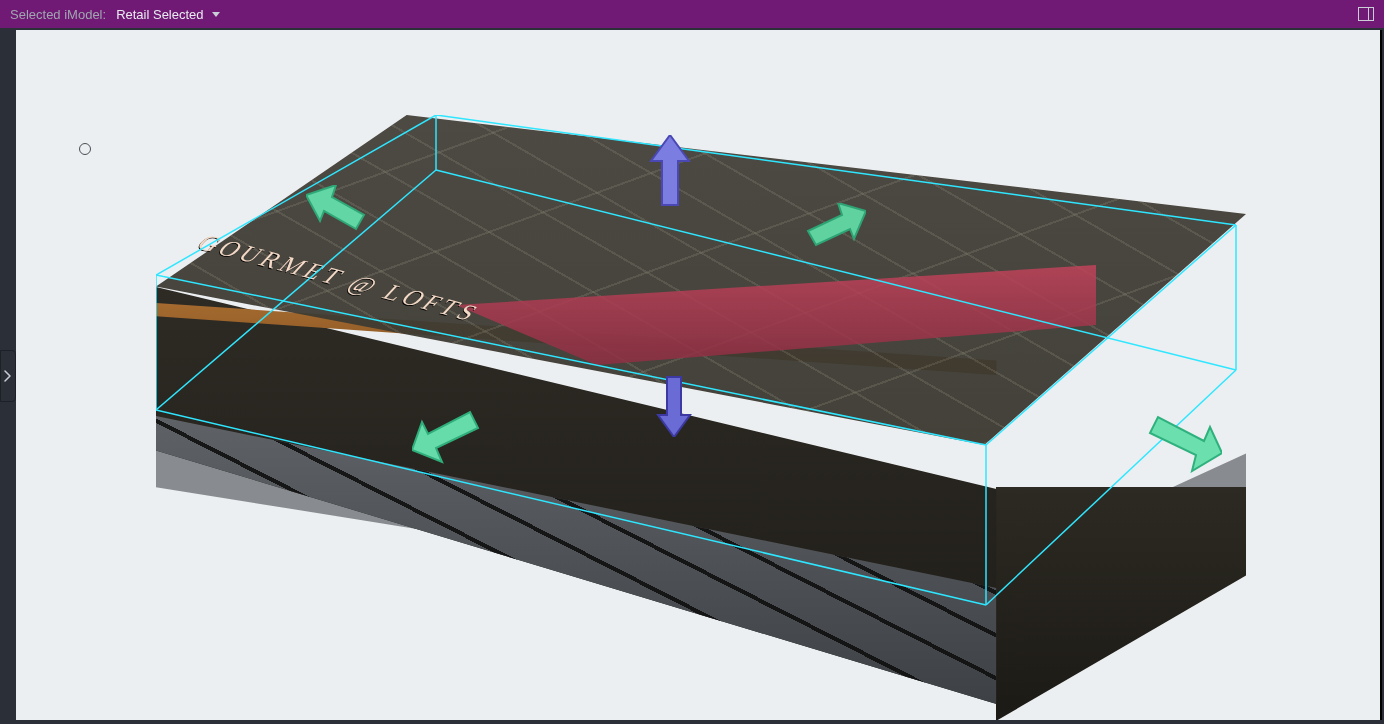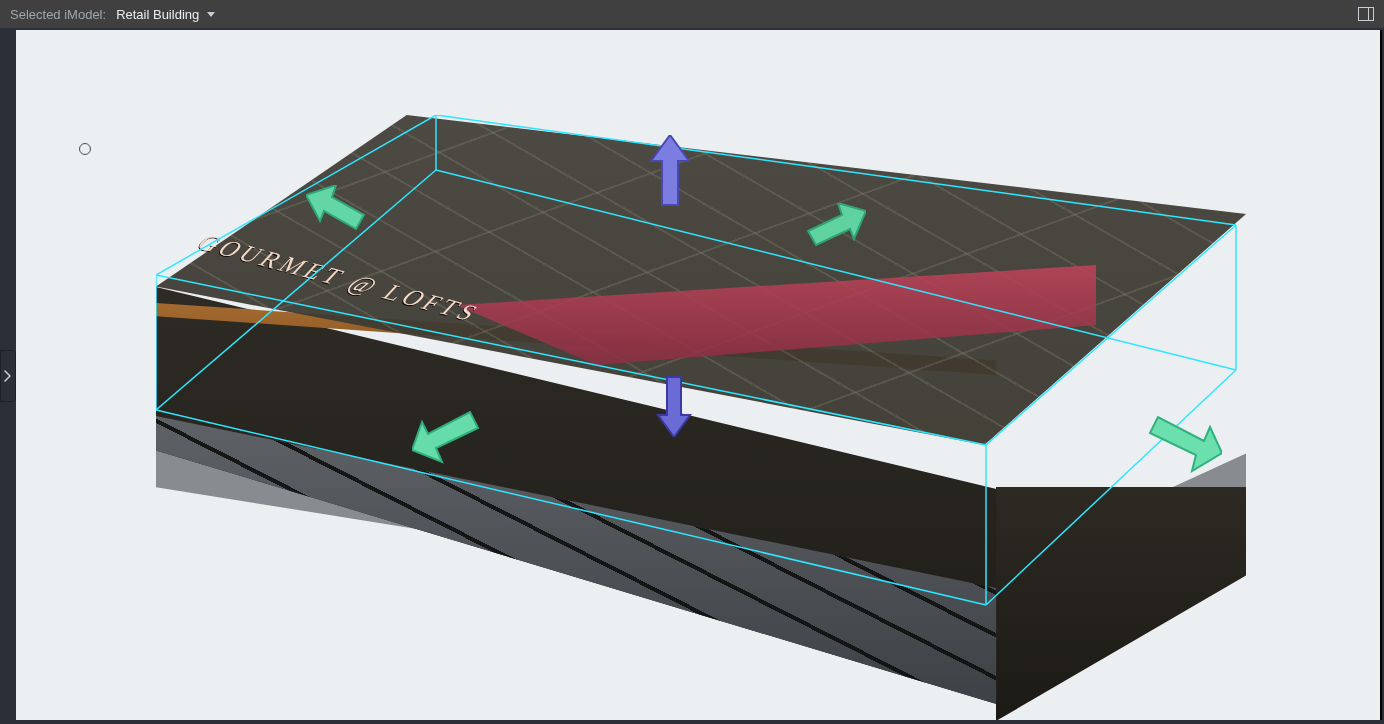--- a/index.html
+++ b/index.html
@@ -3,21 +3,21 @@
 <meta charset="utf-8">
 <style>
   * { box-sizing: border-box; margin: 0; padding: 0; }
   html, body { width: 1384px; height: 724px; overflow: hidden; font-family: -apple-system, BlinkMacSystemFont, "Segoe UI", Arial, sans-serif; background: #000; }
 
   .app { width: 100%; height: 100%; display: flex; flex-direction: column; }
 
   
   .header {
     height: 28px;
-    background: #404040;
+    background: #701a75;
     display: flex;
     align-items: center;
     padding: 0 10px;
     color: #c9ced6;
     font-size: 13px;
     justify-content: space-between;
   }
   .header-left { display: flex; align-items: center; gap: 10px; }
   .header-label { color: #a0a6b0; }
   .imodel-select {
@@ -185,21 +185,21 @@
 </style>
 </head>
 <body>
 
 <div class="app">
 
   <div class="header">
     <div class="header-left">
       <span class="header-label">Selected iModel:</span>
       <span class="imodel-select">
-        <span>Retail Building</span>
+        <span>Retail Selected</span>
         <span class="caret-down"></span>
       </span>
     </div>
     <span class="layout-icon"></span>
   </div>
 
   <div class="stage">
 
     <div class="expand-handle">
       <svg viewBox="0 0 8 12">

